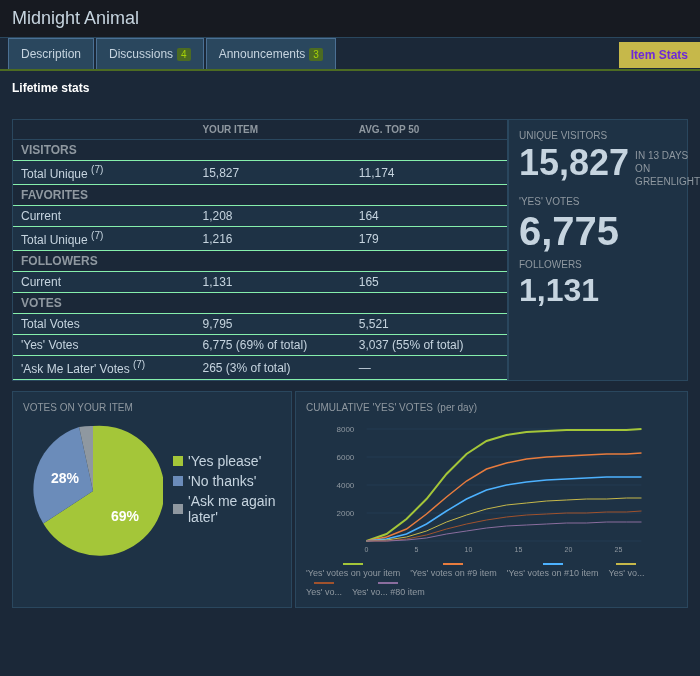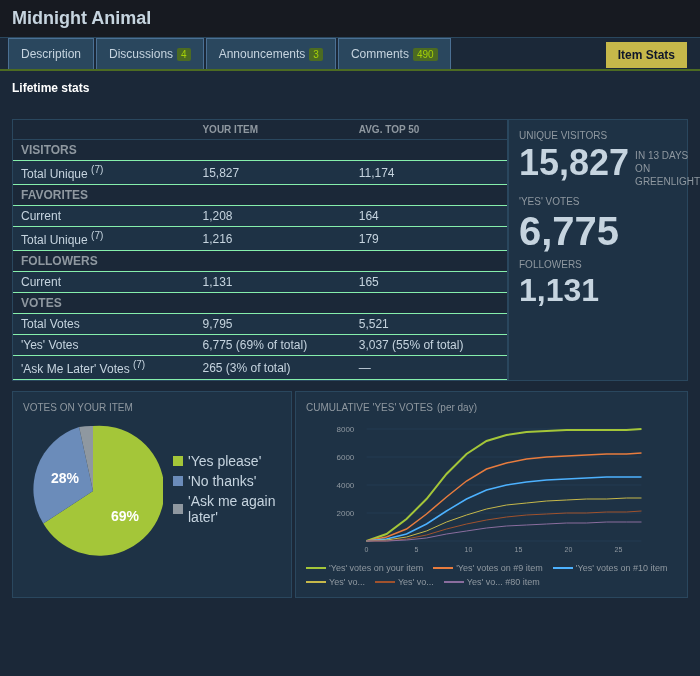--- a/index.html
+++ b/index.html
@@ -13,21 +13,21 @@
       overflow: hidden;
     }
     .app-header {
       background: #171a21;
       padding: 8px 12px;
       border-bottom: 1px solid #2a475e;
     }
     .app-title {
       color: #c6d4df;
       font-size: 18px;
-      font-weight: bold;
+      font-weight: normal;
     }
     .tabs-bar {
       background: #1b2838;
       display: flex;
       align-items: center;
       padding: 0 8px;
       border-bottom: 2px solid #4c6b22;
       position: relative;
     }
     .tab {
@@ -45,24 +45,24 @@
     }
     .tab .badge {
       background: #4c6b22;
       color: #a4d007;
       font-size: 10px;
       padding: 1px 4px;
       border-radius: 2px;
     }
     .item-stats-btn {
       position: absolute;
-      right: 13px;
+      right: 0;
       top: 4px;
       background: #c6b84a;
-      color: #0f172a;
+      color: #6d28d9;
       padding: 6px 12px;
       font-size: 12px;
       font-weight: bold;
       cursor: pointer;
       border: none;
       margin-left: 48px;
     }
     .content {
       padding: 10px 12px;
     }
@@ -210,20 +210,21 @@
       flex-wrap: wrap;
       gap: 4px 10px;
       margin-top: 4px;
     }
     .chart-legend-item {
       display: flex;
       align-items: center;
       gap: 3px;
       font-size: 9px;
       color: #8f98a0;
+      flex-direction: column;
     }
     .chart-legend-line {
       width: 20px;
       height: 2px;
     }
   </style>
 </head>
 <body>
 
 <div class="app-header">
@@ -234,24 +235,20 @@
   <div class="tab">
     <span>Description</span>
   </div>
   <div class="tab">
     <span>Discussions</span>
     <span class="badge">4</span>
   </div>
   <div class="tab">
     <span>Announcements</span>
     <span class="badge">3</span>
-  </div>
-  <div class="tab">
-    <span>Comments</span>
-    <span class="badge">490</span>
   </div>
   <button class="item-stats-btn">Item Stats</button>
 </div>
 
 <div class="content">
   <div class="section-title">Lifetime stats</div>
 
   <div class="main-grid">
 
     <div class="stats-table">

